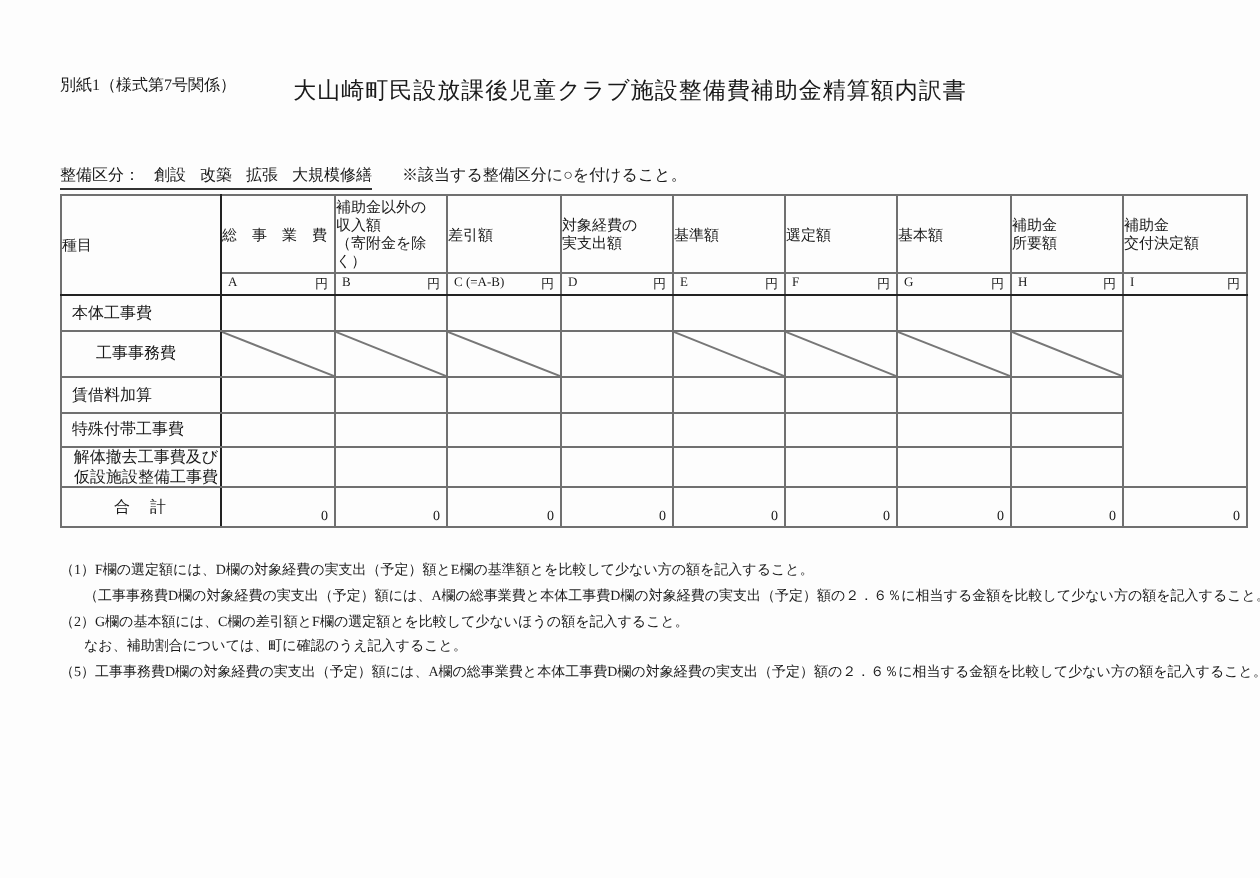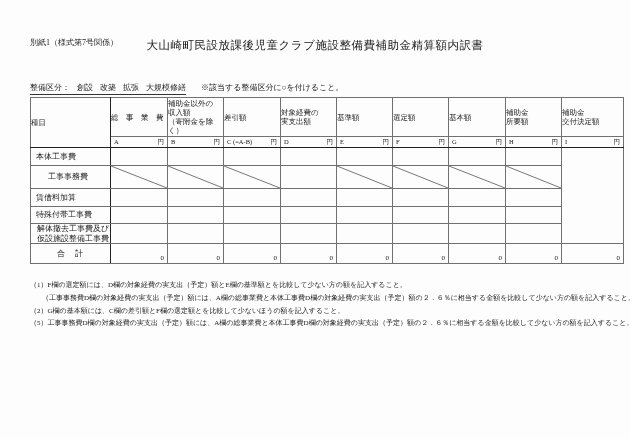--- a/index.html
+++ b/index.html
@@ -252,16 +252,17 @@
       <td class="val">0</td>
       <td class="val">0</td>
     </tr>
   </tbody>
     </table>
 
   <div class="notes">
     <div class="note-line">（1）F欄の選定額には、D欄の対象経費の実支出（予定）額とE欄の基準額とを比較して少ない方の額を記入すること。</div>
     <div class="note-line ind">（工事事務費D欄の対象経費の実支出（予定）額には、A欄の総事業費と本体工事費D欄の対象経費の実支出（予定）額の２．６％に相当する金額を比較して少ない方の額を記入すること。）</div>
     <div class="note-line">（2）G欄の基本額には、C欄の差引額とF欄の選定額とを比較して少ないほうの額を記入すること。</div>
+    <div class="note-line ind">なお、補助割合については、町に確認のうえ記入すること。</div>
     <div class="note-line">（5）工事事務費D欄の対象経費の実支出（予定）額には、A欄の総事業費と本体工事費D欄の対象経費の実支出（予定）額の２．６％に相当する金額を比較して少ない方の額を記入すること。</div>
   </div>
 
 </div>
 
 </body></html>

